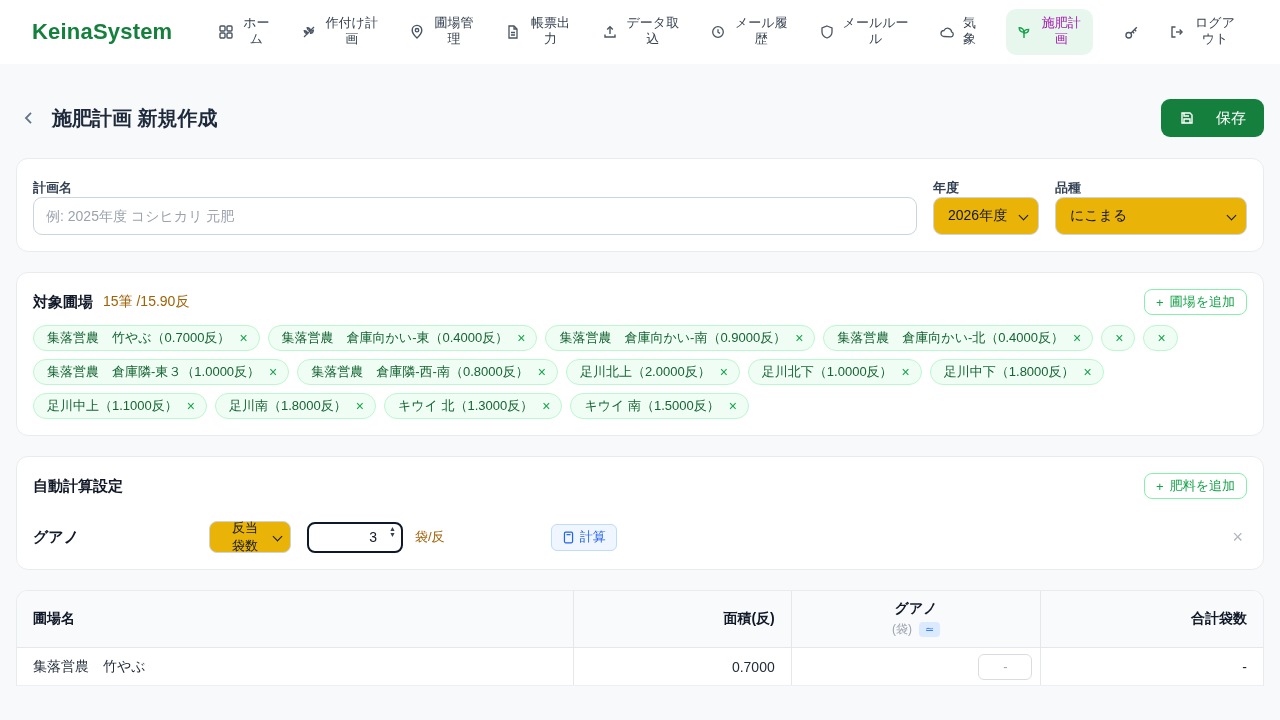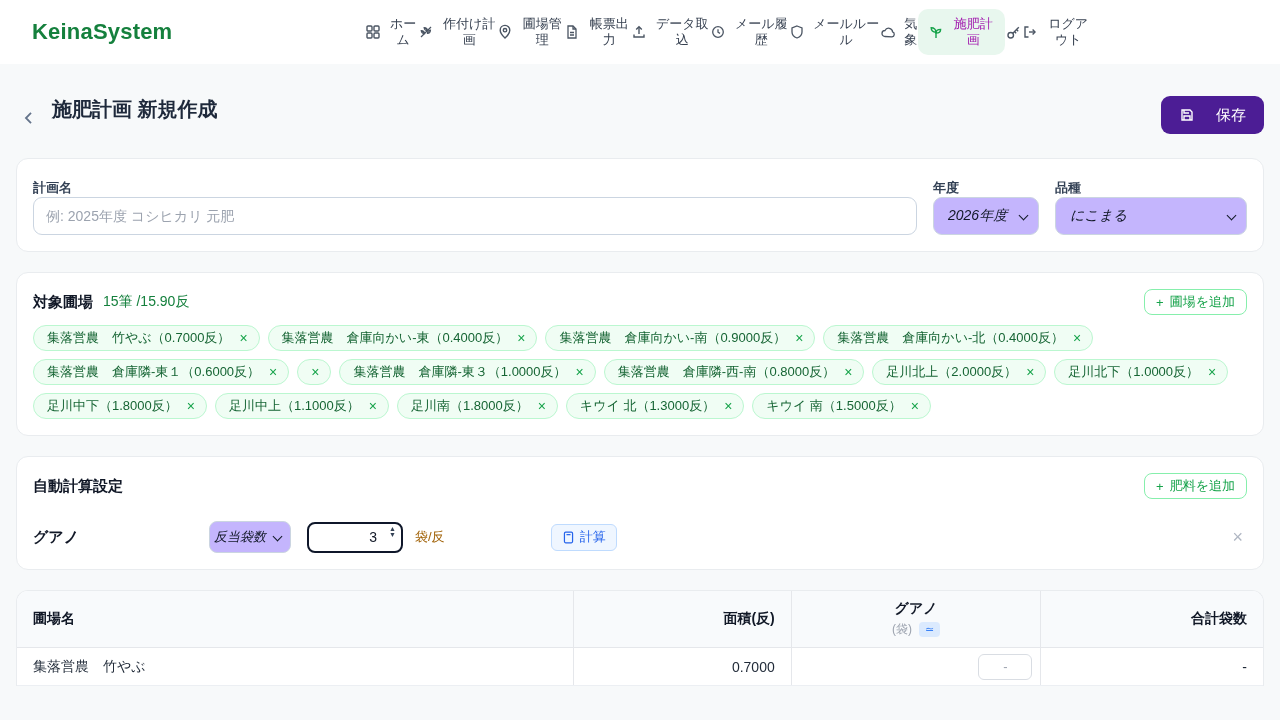--- a/index.html
+++ b/index.html
@@ -2,74 +2,74 @@
 <html lang="ja"><head>
 <meta charset="utf-8">
 <style>
   * { margin:0; padding:0; box-sizing:border-box; }
   html,body { width:1280px; height:720px; overflow:hidden; }
   body { font-family:"Liberation Sans","DejaVu Sans",sans-serif; background:#f7f9fa; color:#1f2937; }
 
   
   .topnav { height:64px; background:#ffffff; display:flex; align-items:center; padding:0 28px 0 32px; }
   .brand { font-size:22px; font-weight:bold; color:#15803d; letter-spacing:.2px; white-space:nowrap; }
-  .nav-items { flex:1; display:flex; align-items:center; justify-content:center; margin:0 14px 0 46px; }
+  .nav-items { flex:1; display:flex; align-items:center; justify-content:space-between; margin:0 14px 0 46px;font-family:Liberation Mono, monospace; }
   .nav-item { display:flex; align-items:center; gap:7px; color:#374151; cursor:pointer; }
   .nav-item .nlabel { font-size:13px; line-height:1.25; text-align:center; color:#374151; }
   .nav-item svg { flex:0 0 auto; color:#4b5563; }
   .nav-item.active { background:#e8f7ee; border-radius:10px; padding:7px 10px; }
   .nav-item.active svg { color:#16a34a; }
   .nav-item.active .nlabel { color:#a21caf; }
   .nw-home .nlabel{width:30px;} .nw-sakutsuke .nlabel{width:56px;} .nw-hojo .nlabel{width:44px;}
   .nw-chohyo .nlabel{width:44px;} .nw-data .nlabel{width:56px;} .nw-mailh .nlabel{width:56px;}
   .nw-mailr .nlabel{width:68px;} .nw-kisho .nlabel{width:15px;} .nw-sehi .nlabel{width:44px;}
   .nw-logout .nlabel{width:46px;}
 
   
   .main { padding:0 16px; }
-  .title-row { display:flex; margin-top:32px; height:44px; }
+  .title-row { display:flex; align-items:center; margin-top:32px; height:44px; }
   .back-btn { background:none; border:none; cursor:pointer; color:#64748b; display:flex; align-items:center; padding:4px; }
   .page-title { font-size:20px; font-weight:bold; color:#1e293b; margin-left:10px; }
-  .save-btn { margin-left:auto; display:flex; align-items:center; gap:21px; background:#4c1d95; color:#ffffff;
+  .save-btn { margin-left:auto; display:flex; align-items:center; gap:21px; background:#15803d; color:#ffffff;
     border:none; border-radius:9px; height:38px; padding:0 18px; font-size:15px; cursor:pointer; }
 
   .card { background:#ffffff; border:1px solid #e9ecef; border-radius:12px; padding:16px; margin-top:20px; }
   .card.form-card { margin-top:18px; padding:20px 16px 16px; }
 
   
   .form-row { display:flex; gap:16px; align-items:flex-end; }
   .fgroup { display:flex; flex-direction:column; gap:0; }
   .fgroup.grow { flex:1; }
   .flabel { font-size:13px; font-weight:bold; color:#334155; }
   .text-input { height:38px; border:1px solid #cbd5e1; border-radius:9px; padding:0 12px; font-size:14px;
     color:#1f2937; width:100%; background:#fff; }
   .text-input::placeholder { color:#9ca3af; }
-  .selbox { position:relative; height:38px; border:1px solid #cbd5e1; border-radius:9px; background:#c4b5fd;
-    display:flex; align-items:center; padding:0 28px 0 14px; font-size:14px; color:#111827; cursor:pointer;font-style:italic; }
+  .selbox { position:relative; height:38px; border:1px solid #cbd5e1; border-radius:9px; background:#eab308;
+    display:flex; align-items:center; padding:0 28px 0 14px; font-size:14px; color:#111827; cursor:pointer; }
   .selbox.w-year { width:106px; } .selbox.w-variety { width:192px; }
   .sel-caret { position:absolute; right:11px; top:14px; width:7px; height:7px;
     border:solid #111827; border-width:0 1.6px 1.6px 0; transform:rotate(45deg); }
 
   
   .sec-head { display:flex; align-items:center; }
   .sec-title { font-size:15px; font-weight:bold; color:#111827; }
-  .sec-sub { font-size:14px; color:#15803d; margin-left:10px; }
+  .sec-sub { font-size:14px; color:#a16207; margin-left:10px; }
   .add-btn { margin-left:auto; display:flex; align-items:center; gap:6px; background:#ffffff; color:#16a34a;
     border:1px solid #86efac; border-radius:8px; height:26px; padding:0 11px; font-size:13px; cursor:pointer; }
 
   
   .chips { display:flex; flex-wrap:wrap; gap:8px; margin-top:10px; }
   .chip { display:inline-flex; align-items:center; gap:9px; background:#f0fdf4; border:1px solid #bbf7d0;
     border-radius:999px; height:26px; padding:0 11px 0 13px; font-size:13px; color:#166534; white-space:nowrap; }
   .chip-x { background:none; border:none; color:#16a34a; font-size:14px; cursor:pointer; line-height:1; padding:0; }
 
   
   .calc-row { display:flex; align-items:center; margin-top:22px; }
   .fert-name { font-size:15px; font-weight:bold; color:#111827; width:176px; }
-  .selbox.w-mode { width:82px; height:32px; border-radius:8px; padding:0 24px 0 4px; font-size:13px; }
+  .selbox.w-mode { width:82px; height:32px; border-radius:8px; padding:0 24px 0 22px; font-size:13px; }
   .selbox.w-mode .sel-caret { top:11px; right:9px; }
   .numwrap { position:relative; margin-left:16px; }
   .num-input { width:96px; height:31px; border:2px solid #0f172a; border-radius:8px; text-align:right;
     padding-right:24px; font-size:14px; color:#111827; }
   .spinner { position:absolute; right:7px; top:4px; display:flex; flex-direction:column; align-items:center; }
   .spinner span { font-size:7px; line-height:6px; color:#334155; cursor:pointer; }
   .unit { font-size:13px; color:#a16207; margin-left:12px; }
   .calc-btn { margin-left:106px; display:flex; align-items:center; gap:5px; background:#eff6ff; color:#2563eb;
     border:1px solid #bfdbfe; border-radius:6px; height:27px; padding:0 10px; font-size:13px; cursor:pointer; }
   .row-x { margin-left:auto; background:none; border:none; color:#b0b7c3; font-size:18px; cursor:pointer; padding:0 4px; }
@@ -263,21 +263,20 @@
         </span>
       <span class="chip">
           <span>集落営農　倉庫向かい-南（0.9000反）</span>
           <button class="chip-x"><span>×</span></button>
         </span>
       <span class="chip">
           <span>集落営農　倉庫向かい-北（0.4000反）</span>
           <button class="chip-x"><span>×</span></button>
         </span>
       <span class="chip">
-          <span>集落営農　倉庫隣-東１（0.6000反）</span>
           <button class="chip-x"><span>×</span></button>
         </span>
       <span class="chip">
           <button class="chip-x"><span>×</span></button>
         </span>
       <span class="chip">
           <span>集落営農　倉庫隣-東３（1.0000反）</span>
           <button class="chip-x"><span>×</span></button>
         </span>
       <span class="chip">

